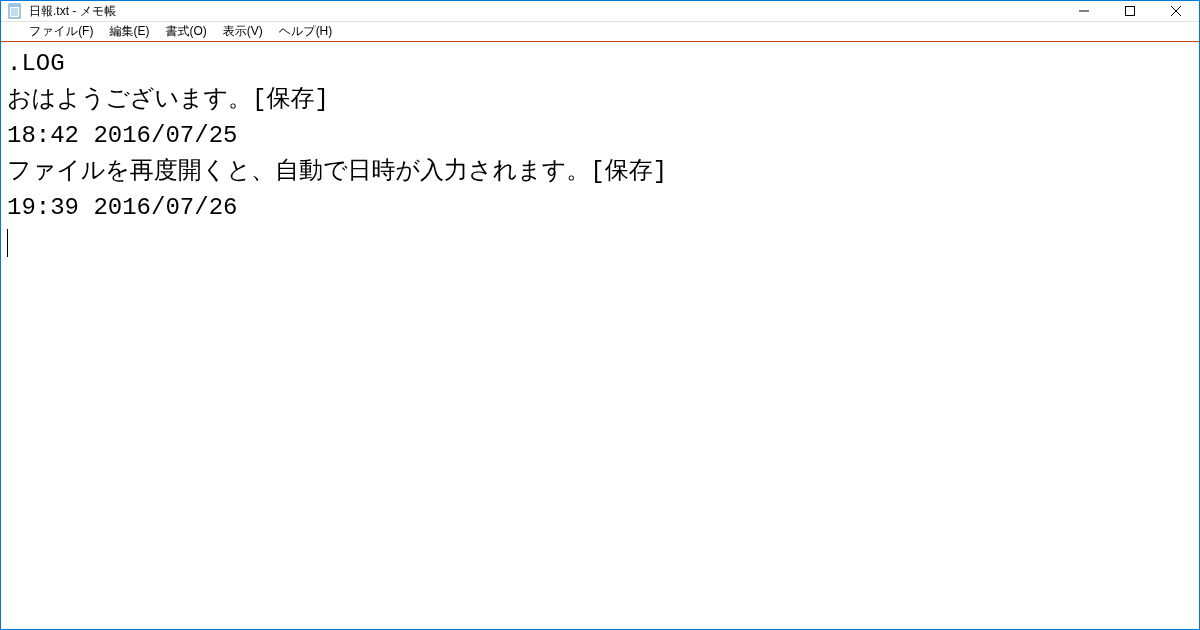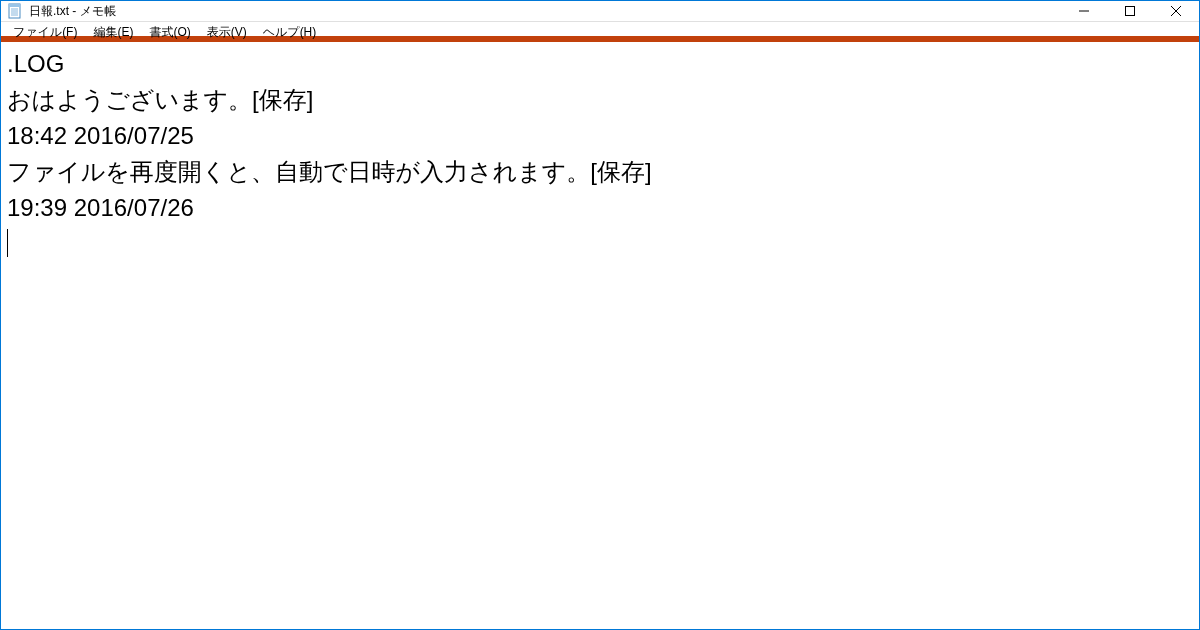--- a/index.html
+++ b/index.html
@@ -47,38 +47,39 @@
       align-items: center;
       justify-content: center;
       font-size: 10px;
       color: #000000;
       cursor: default;
     }
     .menubar {
       height: 20px;
       background: #ffffff;
       display: flex;
-      padding-left: 4px;
-      border-bottom: 6px solid #c2410c;
+      align-items: center;
+      padding-left: 20px;
+      border-bottom: 1px solid #c2410c;
     }
     .menu-item {
       font-size: 12px;
       color: #000000;
       padding: 2px 8px;
       cursor: default;
     }
     .content-area {
       padding: 4px 6px;
       background: #ffffff;
       height: calc(100% - 50px);
       overflow: auto;
       position: relative;
     }
     .text-content {
-      font-family: Liberation Sans, sans-serif;
+      font-family: Liberation Mono, monospace;
       font-size: 24px;
       line-height: 1.5;
       color: #000000;
       white-space: pre-wrap;
       word-wrap: break-word;
     }
     .cursor {
       display: inline-block;
       width: 1px;
       height: 28px;

